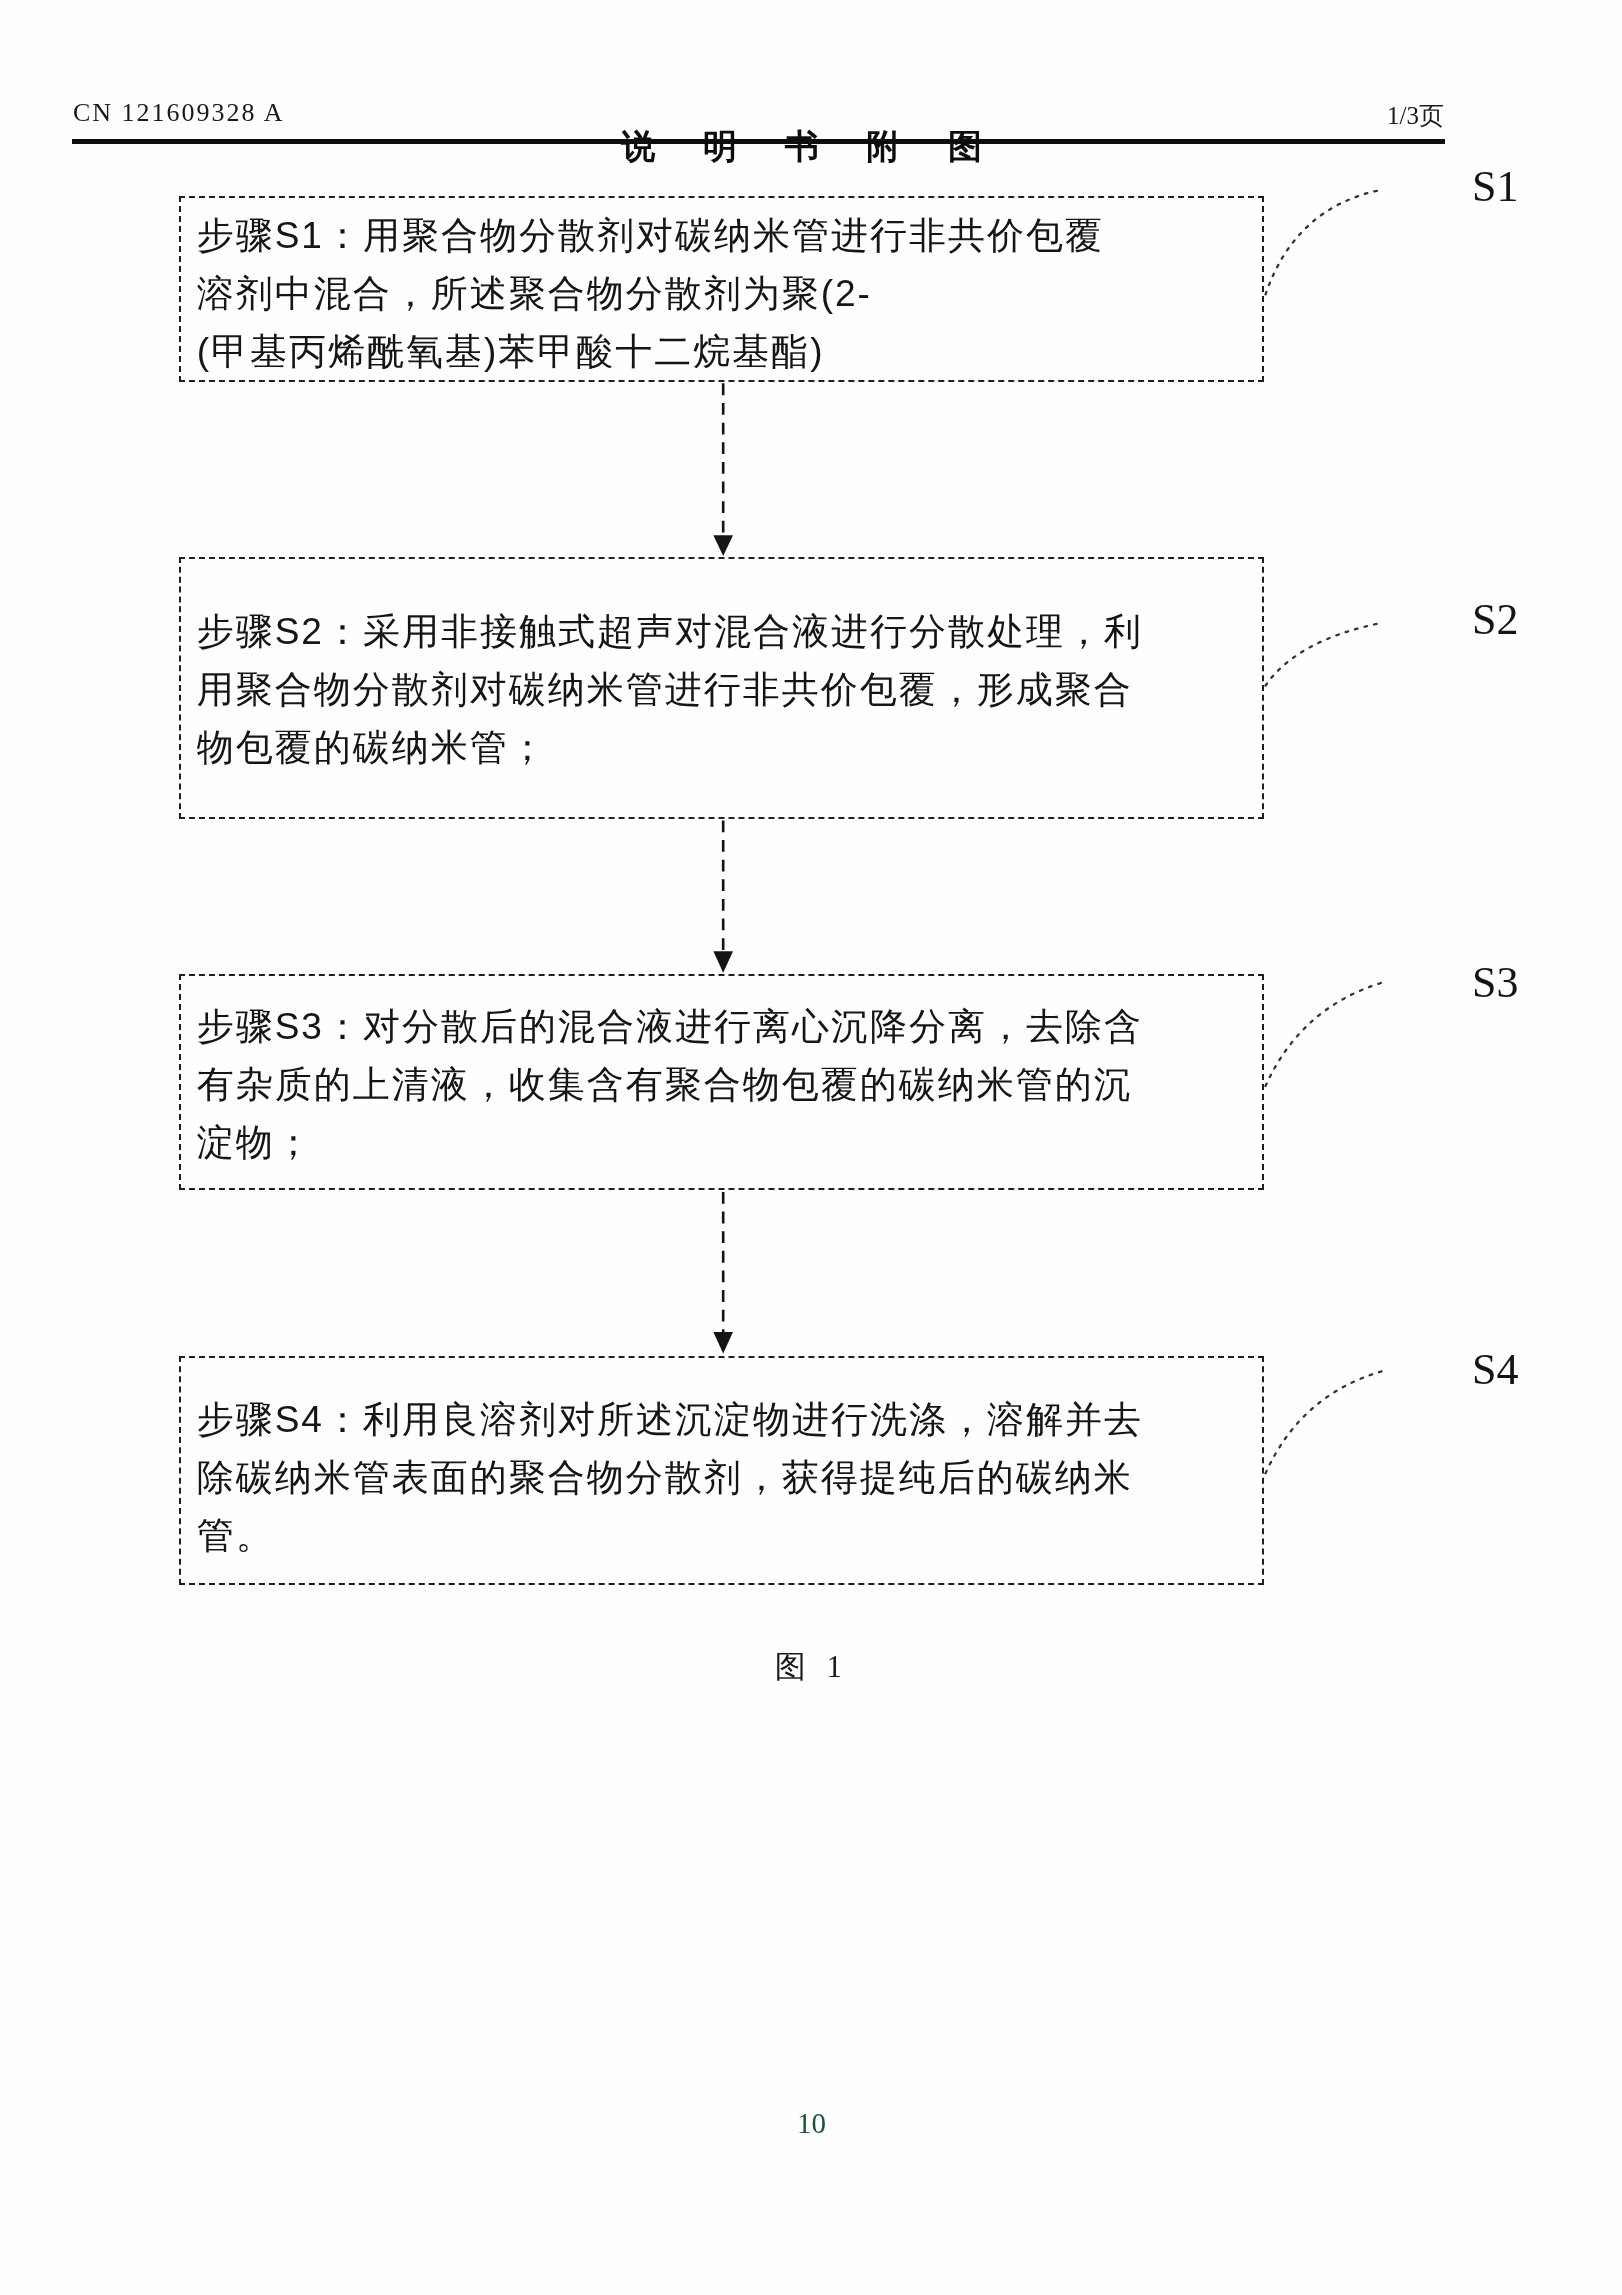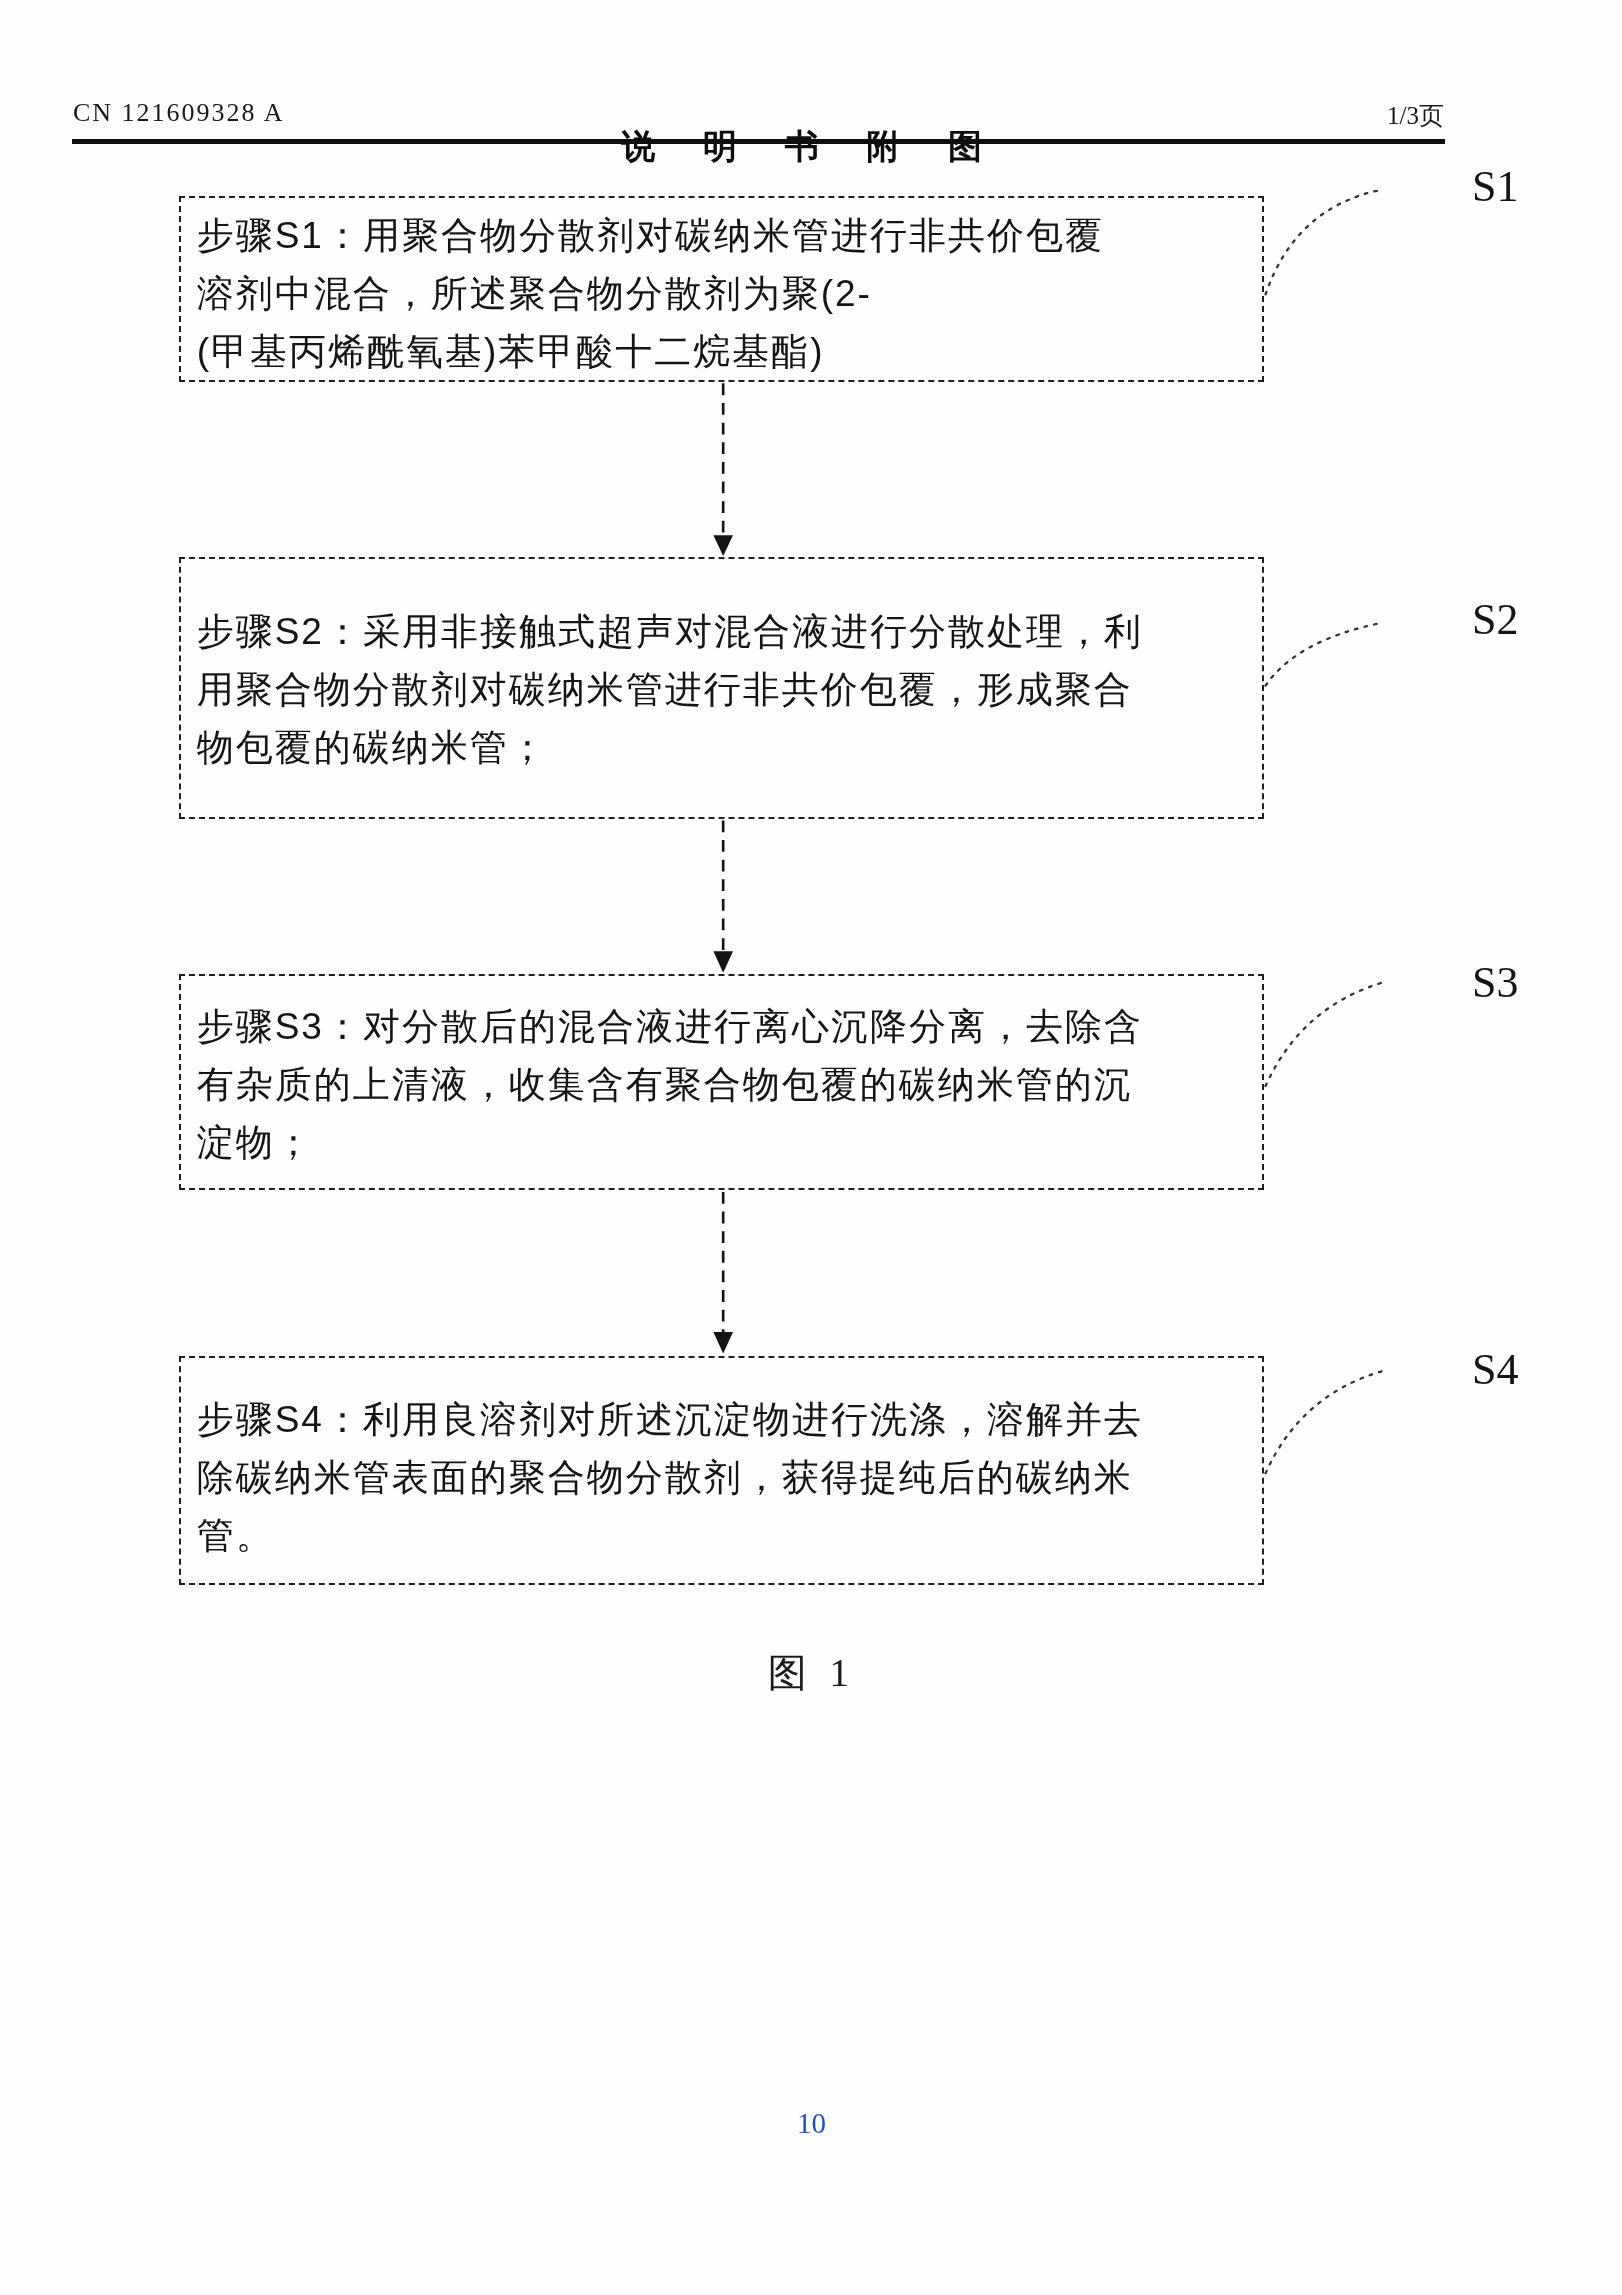--- a/index.html
+++ b/index.html
@@ -53,27 +53,27 @@
   }
   .overlay{
     position:absolute;left:0;top:0;
     pointer-events:none;
   }
   
   .fig-caption{
     position:absolute;left:0;right:0;top:1646px;
     text-align:center;
     font-family:"Liberation Serif",serif;
-    font-size:39px;letter-spacing:6.5px;color:#1a1a1a;
+    font-size:31px;letter-spacing:6.5px;color:#1a1a1a;
   }
   .page-num{
     position:absolute;left:0;right:0;top:2107px;
     text-align:center;
     font-family:"Liberation Serif",serif;
-    font-size:29px;color:#1d4ed8;
+    font-size:29px;color:#14532d;
   }
 </style>
 </head>
 <body>
 
 <div class="page">
 
   <div class="hdr-left">CN 121609328 A</div>
   <div class="hdr-title">说 明 书 附 图</div>
   <div class="hdr-page">1/3页</div>

